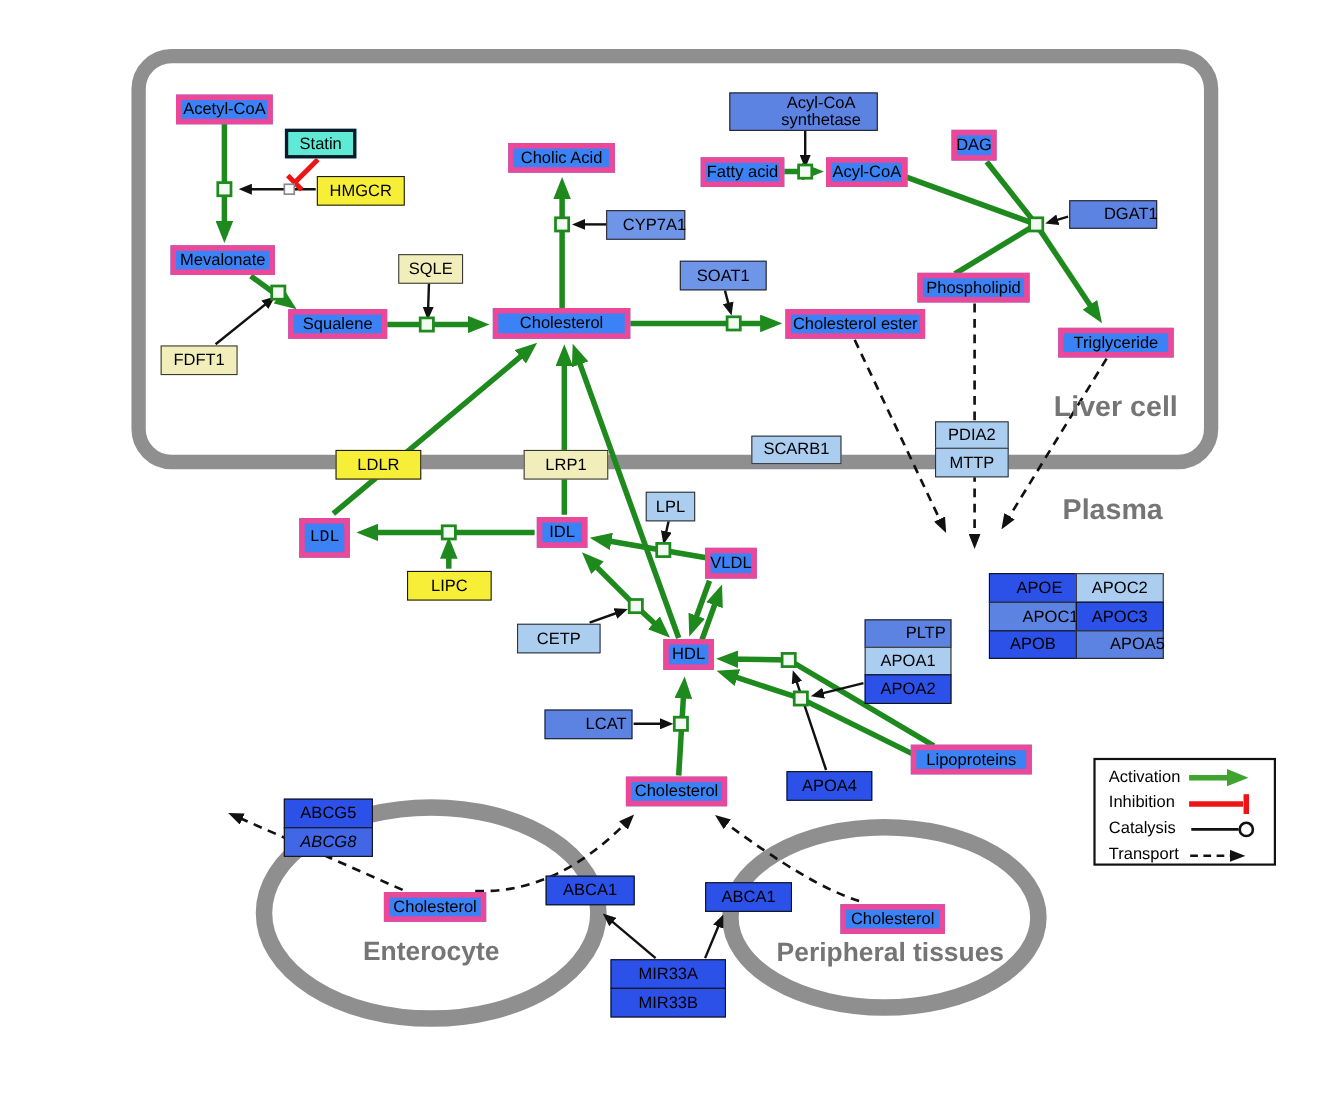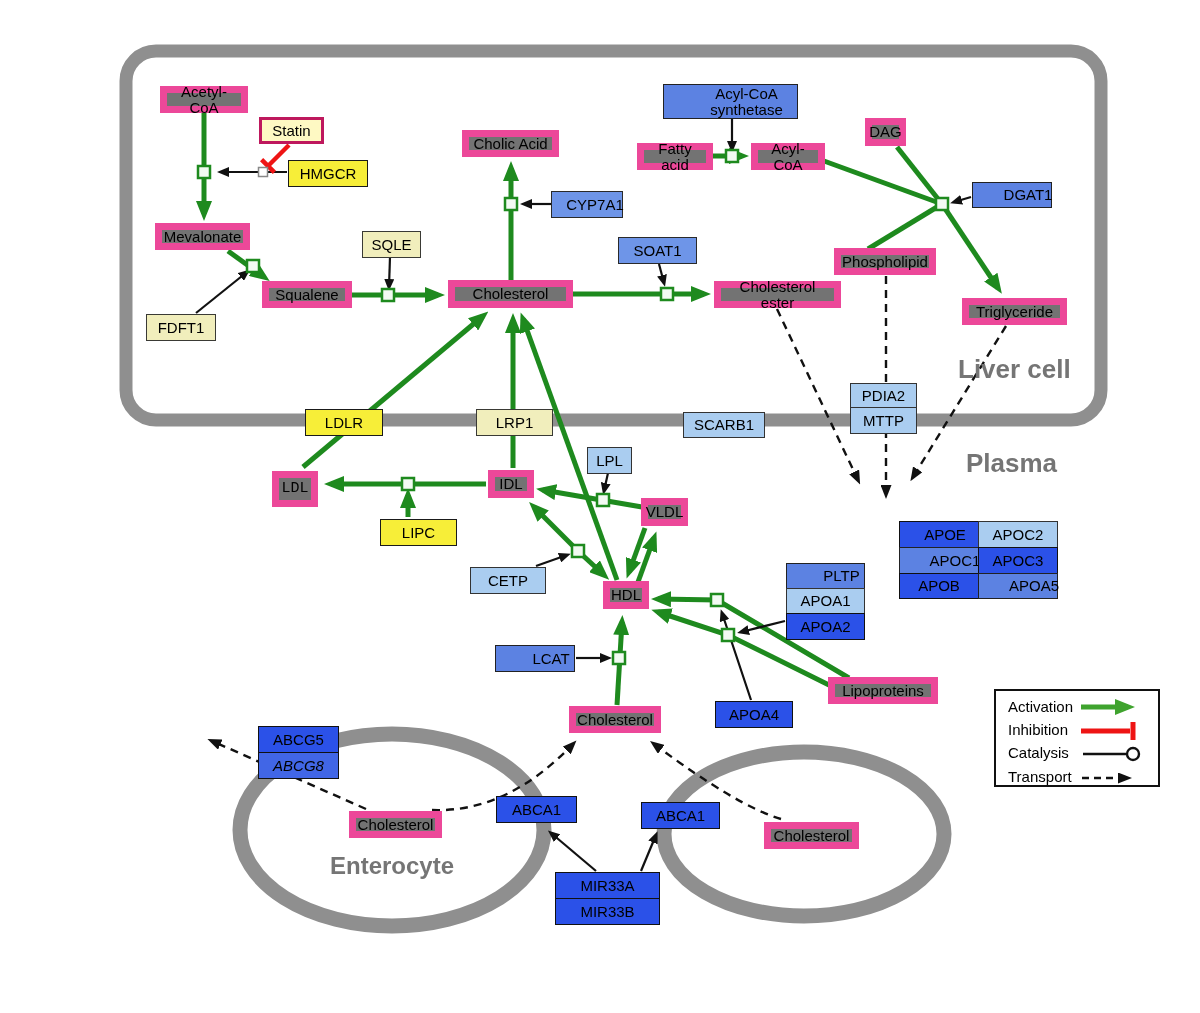--- a/index.html
+++ b/index.html
@@ -1,20 +1,20 @@
 <!DOCTYPE html>
 <html><head>
 <meta charset="utf-8">
 <style>
   html,body{margin:0;padding:0;background:#fff;}
   #canvas{position:relative;width:1200px;height:1013px;background:#fff;font-family:"Liberation Sans",sans-serif;overflow:hidden;}
   #edges{position:absolute;left:0;top:0;z-index:1;}
   .node{position:absolute;z-index:2;box-sizing:border-box;display:flex;align-items:center;justify-content:center;text-align:center;font-size:15px;color:#000;line-height:16px;}
-  .metab{background:#737373;border:7px solid #ec4899;}
-  .inhibitor{background:#fef9c3;border:3px solid #be185d;}
+  .metab{background:#3b82f6;border:5px solid #ec4899;}
+  .inhibitor{background:#5eead4;border:3px solid #0f172a;}
   .yellow{background:#f7ee38;border:1.5px solid #1a1a1a;}
   .pale{background:#f1eebc;border:1.5px solid #3a3a35;}
   .lblue{background:#aacdf0;border:1.5px solid #333;}
   .xblue{background:#6e95e8;border:1.5px solid #2a2a2a;}
   .mblue{background:#5c82e2;border:1.5px solid #222;padding-left:32px;}
   .sblue{background:#2b51e8;border:1.5px solid #111;}
   .sblue2{background:#4166e6;border:1.5px solid #111;font-style:italic;}
   .comp-label{position:absolute;z-index:3;font-weight:bold;color:#757575;}
   .legend-box{position:absolute;z-index:0;box-sizing:border-box;border:2.5px solid #111;background:#fff;}
   .legend-label{position:absolute;z-index:3;font-size:15px;color:#000;}
@@ -152,26 +152,26 @@
 <div class="node metab" style="left:637px;top:143px;width:76px;height:27px;">Fatty acid</div>
 <div class="node metab" style="left:751px;top:143px;width:74px;height:27px;">Acyl-CoA</div>
 <div class="node metab" style="left:865px;top:118px;width:41px;height:28px;">DAG</div>
 <div class="node mblue" style="left:972px;top:182px;width:80px;height:26px;">DGAT1</div>
 <div class="node metab" style="left:834px;top:248px;width:102px;height:27px;">Phospholipid</div>
 <div class="node metab" style="left:962px;top:298px;width:105px;height:27px;">Triglyceride</div>
 <div class="node lblue" style="left:850px;top:383px;width:67px;height:26px;">PDIA2</div>
 <div class="node lblue" style="left:850px;top:407px;width:67px;height:27px;">MTTP</div>
 <div class="node yellow" style="left:305px;top:409px;width:78px;height:27px;">LDLR</div>
 <div class="node pale" style="left:476px;top:409px;width:77px;height:27px;">LRP1</div>
-<div class="node lblue" style="left:683px;top:412px;width:82px;height:26px;">SCARB1</div>
+<div class="node lblue" style="left:683px;top:396px;width:82px;height:26px;">SCARB1</div>
 <div class="node metab" style="left:272px;top:471px;width:46px;height:36px;font-family:Liberation Mono, monospace;">LDL</div>
 <div class="node metab" style="left:488px;top:470px;width:46px;height:28px;">IDL</div>
 <div class="node lblue" style="left:587px;top:447px;width:45px;height:27px;">LPL</div>
 <div class="node metab" style="left:641px;top:498px;width:47px;height:28px;">VLDL</div>
-<div class="node yellow" style="left:370px;top:519px;width:77px;height:27px;margin-left:10px;">LIPC</div>
+<div class="node yellow" style="left:370px;top:519px;width:77px;height:27px;">LIPC</div>
 <div class="node lblue" style="left:470px;top:567px;width:76px;height:27px;">CETP</div>
 <div class="node metab" style="left:603px;top:581px;width:46px;height:28px;">HDL</div>
 <div class="node mblue" style="left:786px;top:563px;width:79px;height:26px;">PLTP</div>
 <div class="node lblue" style="left:786px;top:588px;width:79px;height:26px;">APOA1</div>
 <div class="node sblue" style="left:786px;top:613px;width:79px;height:27px;">APOA2</div>
 <div class="node sblue" style="left:899px;top:521px;width:80px;height:27px;padding-left:12px;">APOE</div>
 <div class="node lblue" style="left:978px;top:521px;width:80px;height:27px;">APOC2</div>
 <div class="node mblue" style="left:899px;top:547px;width:80px;height:27px;">APOC1</div>
 <div class="node sblue" style="left:978px;top:547px;width:80px;height:27px;">APOC3</div>
 <div class="node sblue" style="left:899px;top:573px;width:80px;height:26px;">APOB</div>
@@ -185,19 +185,20 @@
 <div class="node metab" style="left:349px;top:811px;width:93px;height:27px;">Cholesterol</div>
 <div class="node sblue" style="left:496px;top:796px;width:81px;height:27px;">ABCA1</div>
 <div class="node sblue" style="left:641px;top:802px;width:79px;height:27px;">ABCA1</div>
 <div class="node metab" style="left:764px;top:822px;width:95px;height:27px;">Cholesterol</div>
 <div class="node sblue" style="left:555px;top:872px;width:105px;height:27px;">MIR33A</div>
 <div class="node sblue" style="left:555px;top:898px;width:105px;height:27px;">MIR33B</div>
 
 <div class="comp-label" style="left:958px;top:354px;font-size:26px;">Liver cell</div>
 <div class="comp-label" style="left:966px;top:448px;font-size:26px;">Plasma</div>
 <div class="comp-label" style="left:330px;top:852px;font-size:24px;">Enterocyte</div>
+<div class="comp-label" style="left:706px;top:853px;font-size:24px;">Peripheral tissues</div>
 
 <div class="legend-label" style="left:1008px;top:698px;">Activation</div>
 <div class="legend-label" style="left:1008px;top:721px;">Inhibition</div>
 <div class="legend-label" style="left:1008px;top:744px;">Catalysis</div>
 <div class="legend-label" style="left:1008px;top:768px;">Transport</div>
 
 </div>
 
 </body></html>

